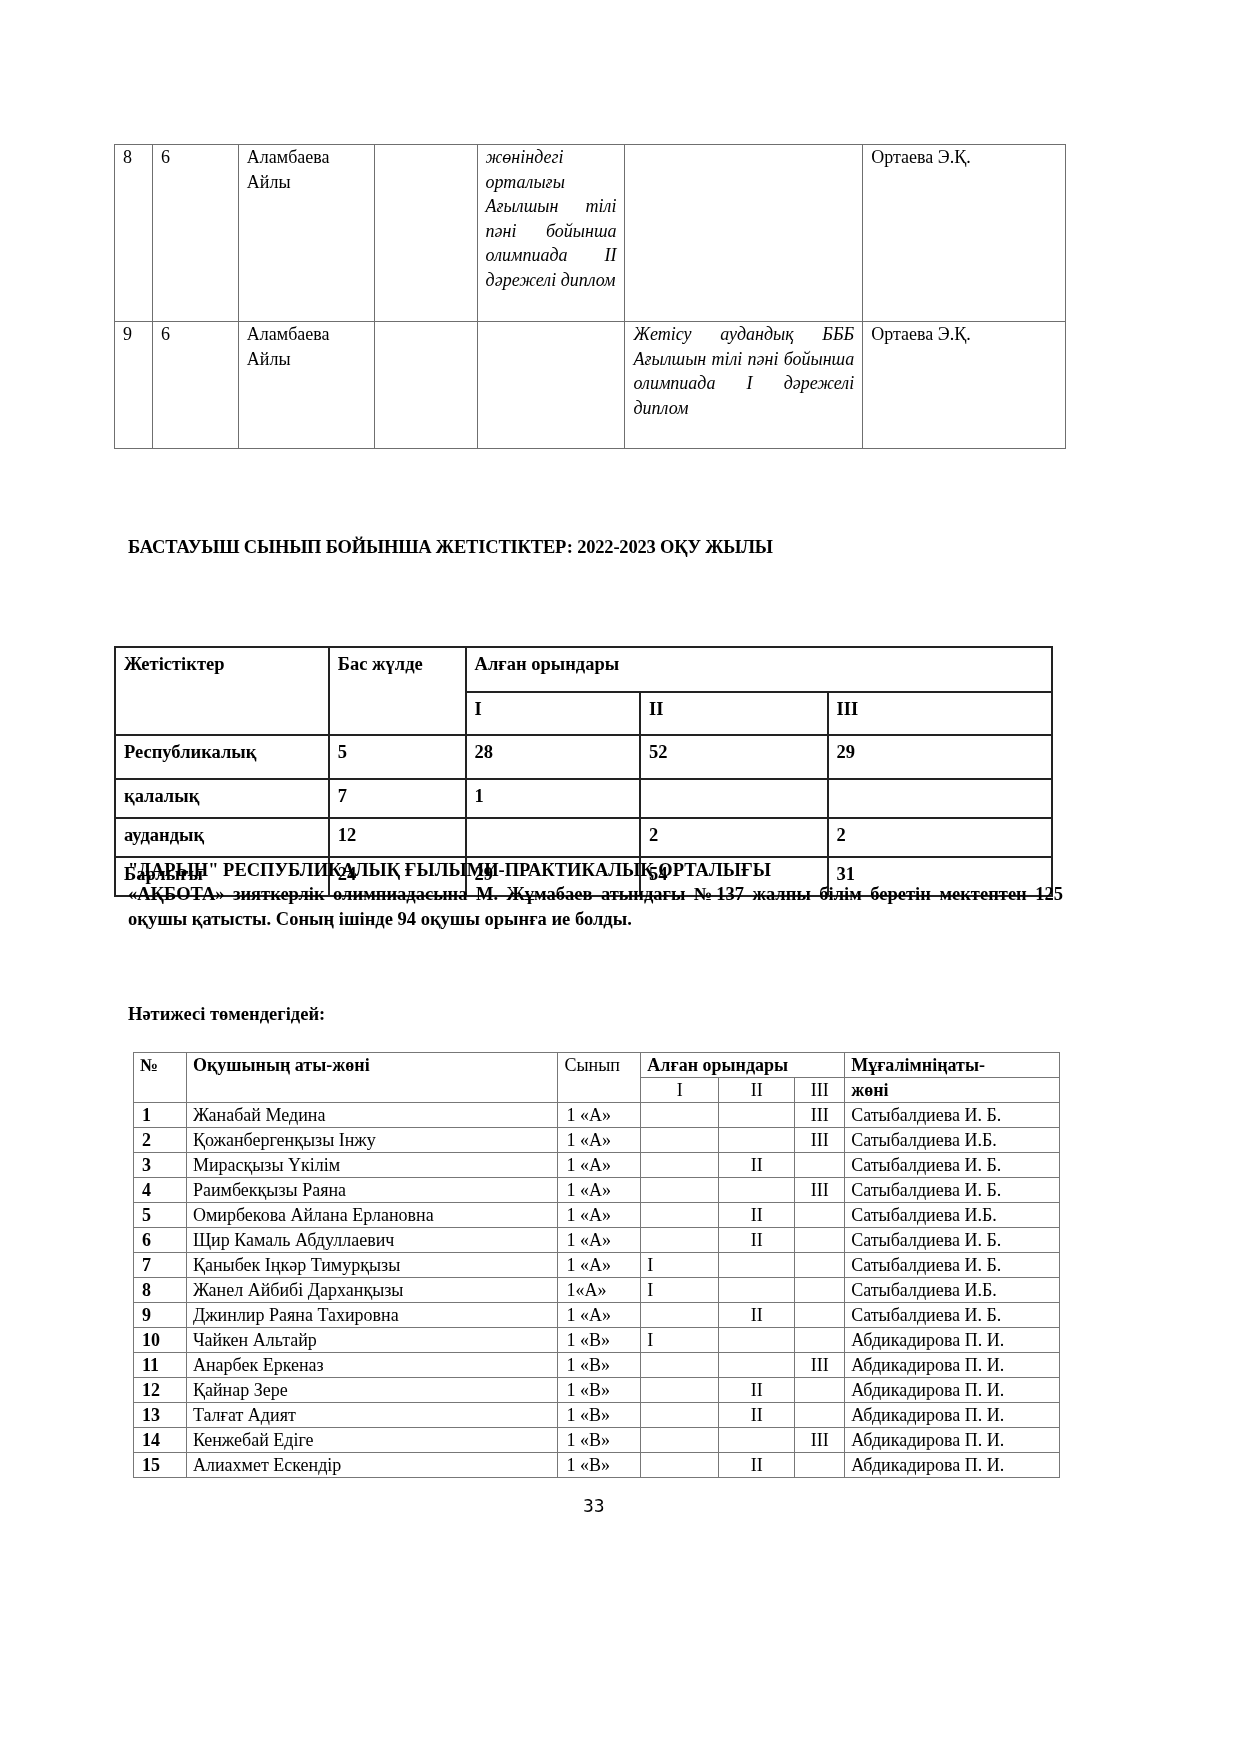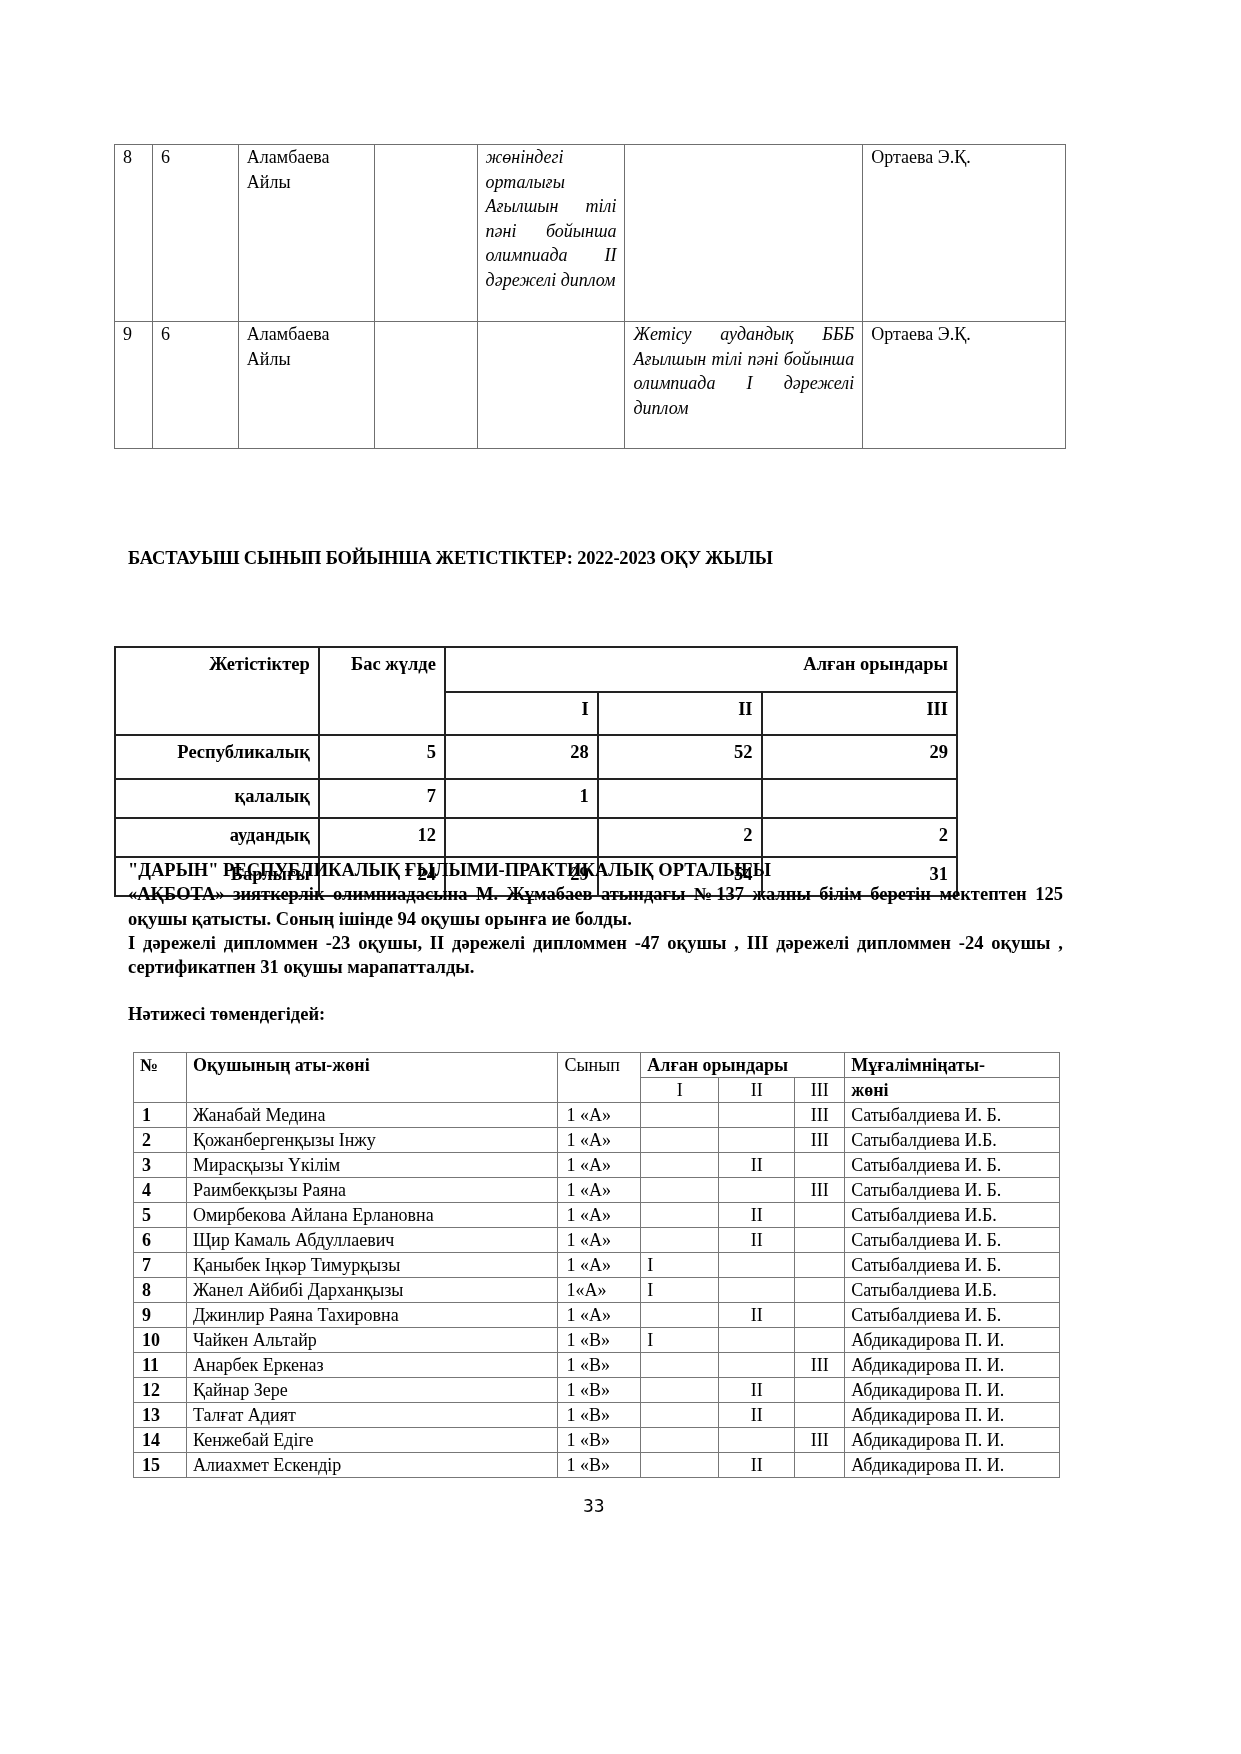--- a/index.html
+++ b/index.html
@@ -9,24 +9,24 @@
   td, th { vertical-align: top; padding: 0; }
 
   
   #t1 { left: 114px; top: 144px; width: 952px; font-size: 18px; line-height: 24.5px; }
   #t1 td { border: 1.5px solid #6f6f6f; padding: 0 8px; }
   #t1 tr.r8 td { height: 176px; }
   #t1 tr.r9 td { height: 126px; }
   #t1 td.just { text-align: justify; text-align-last: left; font-style: italic; }
 
   
-  .title1 { position: absolute; left: 128px; top: 537px; font-size: 18.5px; font-weight: bold; letter-spacing: -0.2px; white-space: nowrap; margin-top: 11px; }
-
-  
-  #t2 { left: 114px; top: 646px; width: 844px; font-size: 18.5px; font-weight: bold; line-height: 22px; text-align: right; }
+  .title1 { position: absolute; left: 128px; top: 537px; font-size: 18.5px; font-weight: bold; letter-spacing: -0.2px; white-space: nowrap; }
+
+  
+  #t2 { left: 114px; top: 646px; width: 939px; font-size: 18.5px; font-weight: bold; line-height: 22px; }
   #t2 td { border: 2px solid #222; padding: 5px 8px 0 8px; }
   #t2 tr.h1 td { height: 38px; }
   #t2 tr.h2 td { height: 36px; }
   #t2 tr.d td { height: 37px; padding-left: 8px; }
   #t2 tr.d2 td { height: 32px; }
 
   
   .para { position: absolute; left: 128px; top: 858px; width: 935px; font-size: 18.5px; font-weight: bold; line-height: 24.3px; text-align: justify; }
   .para .line { display: block; }
   .heading2 { position: absolute; left: 128px; top: 1004px; font-size: 18.5px; font-weight: bold; }
@@ -125,21 +125,20 @@
     <td>29</td>
     <td>54</td>
     <td>31</td>
   </tr>
 </tbody>
   </table>
 
 <div class="para">
   <span class="line">"ДАРЫН" РЕСПУБЛИКАЛЫҚ ҒЫЛЫМИ-ПРАКТИКАЛЫҚ ОРТАЛЫҒЫ</span>
   <span class="line">«АҚБОТА» зияткерлік олимпиадасына М. Жұмабаев атындағы №137 жалпы білім беретін мектептен 125 оқушы қатысты. Соның ішінде 94 оқушы орынға ие болды.</span>
-  <span class="line">I дәрежелі дипломмен -23 оқушы, II дәрежелі дипломмен -47 оқушы , III дәрежелі дипломмен -24 оқушы , сертификатпен 31 оқушы марапатталды.</span>
 </div>
 <div class="heading2">Нәтижесі төмендегідей:</div>
 
 <table id="t3">
   <colgroup>
     <col style="width:53px">
       <col style="width:372px">
       <col style="width:83px">
     <col style="width:78px">
       <col style="width:76px">

